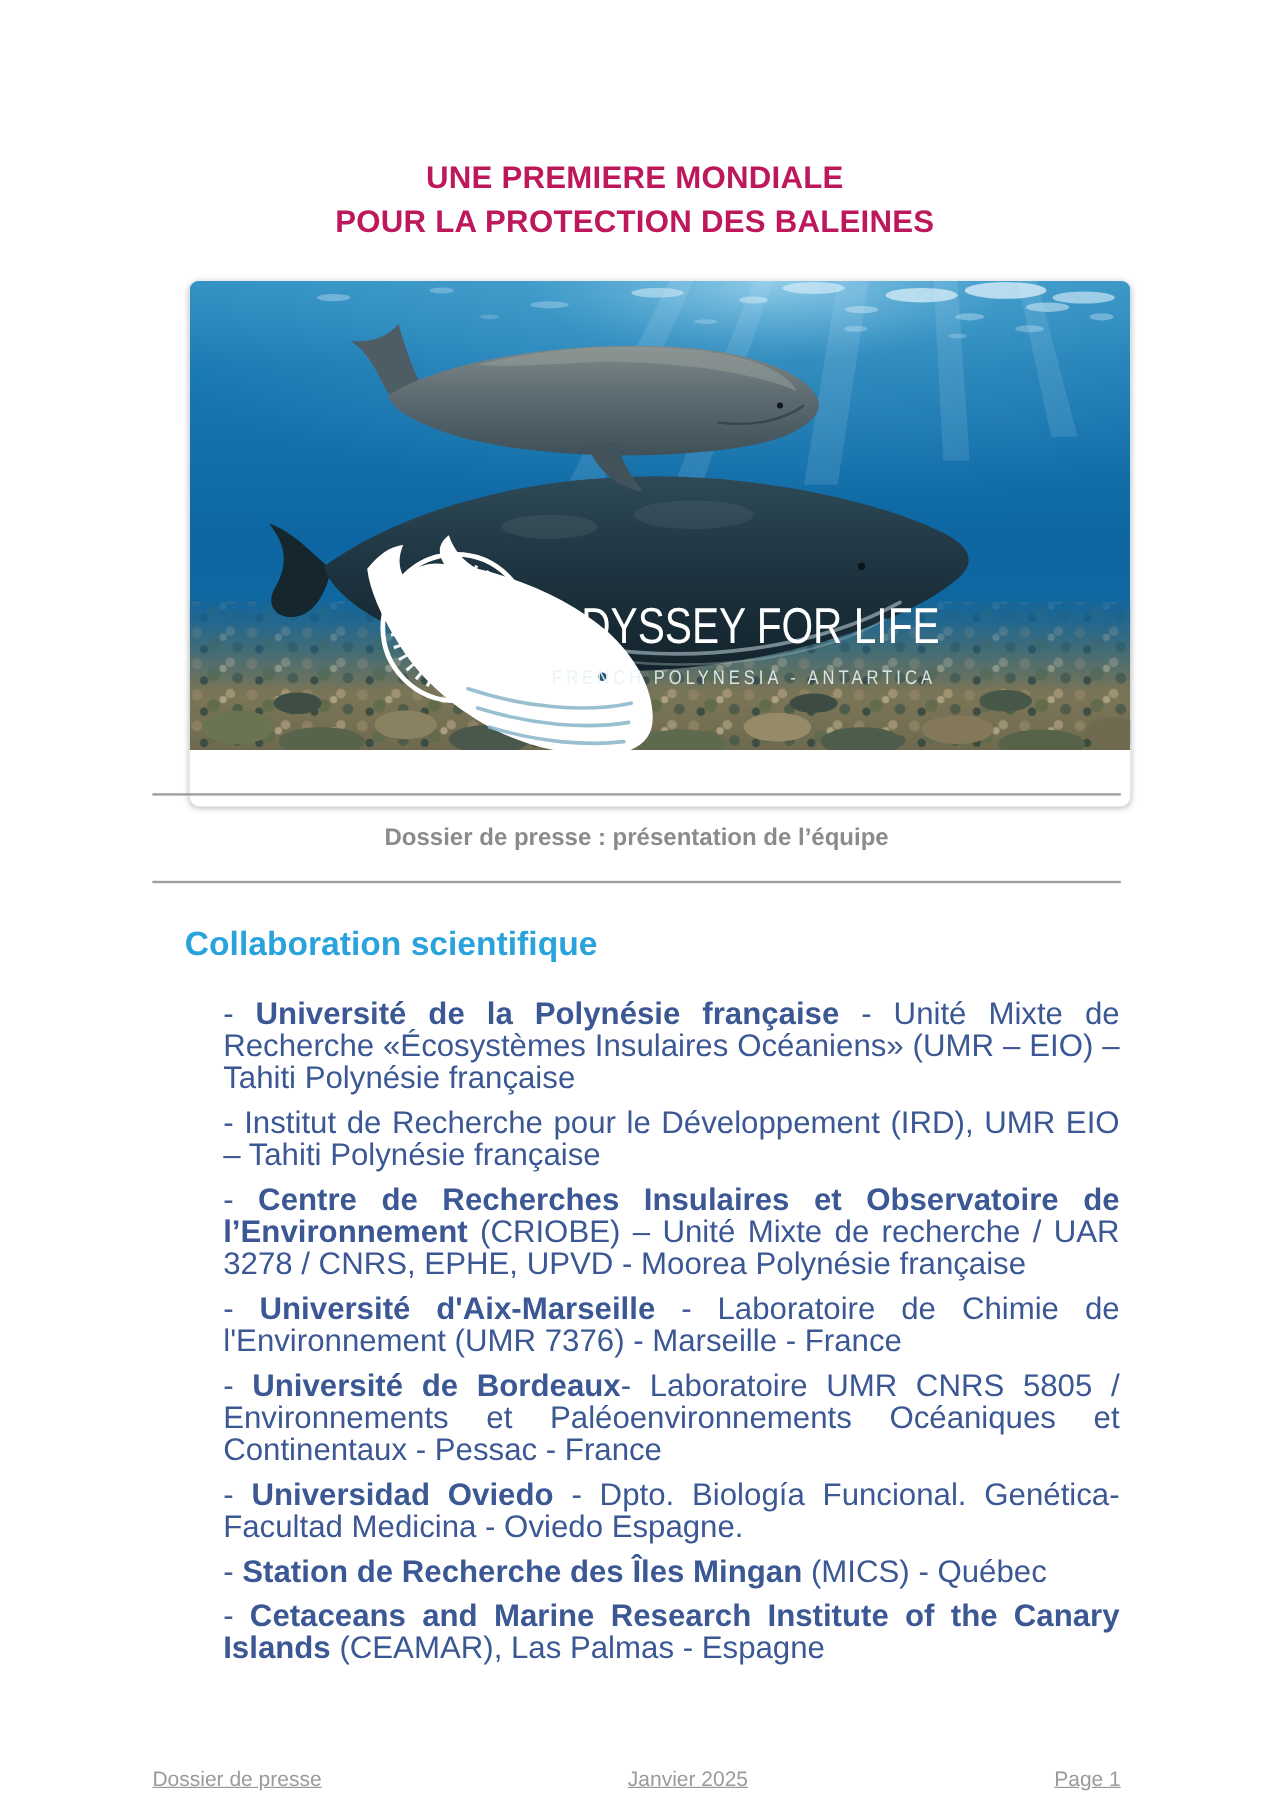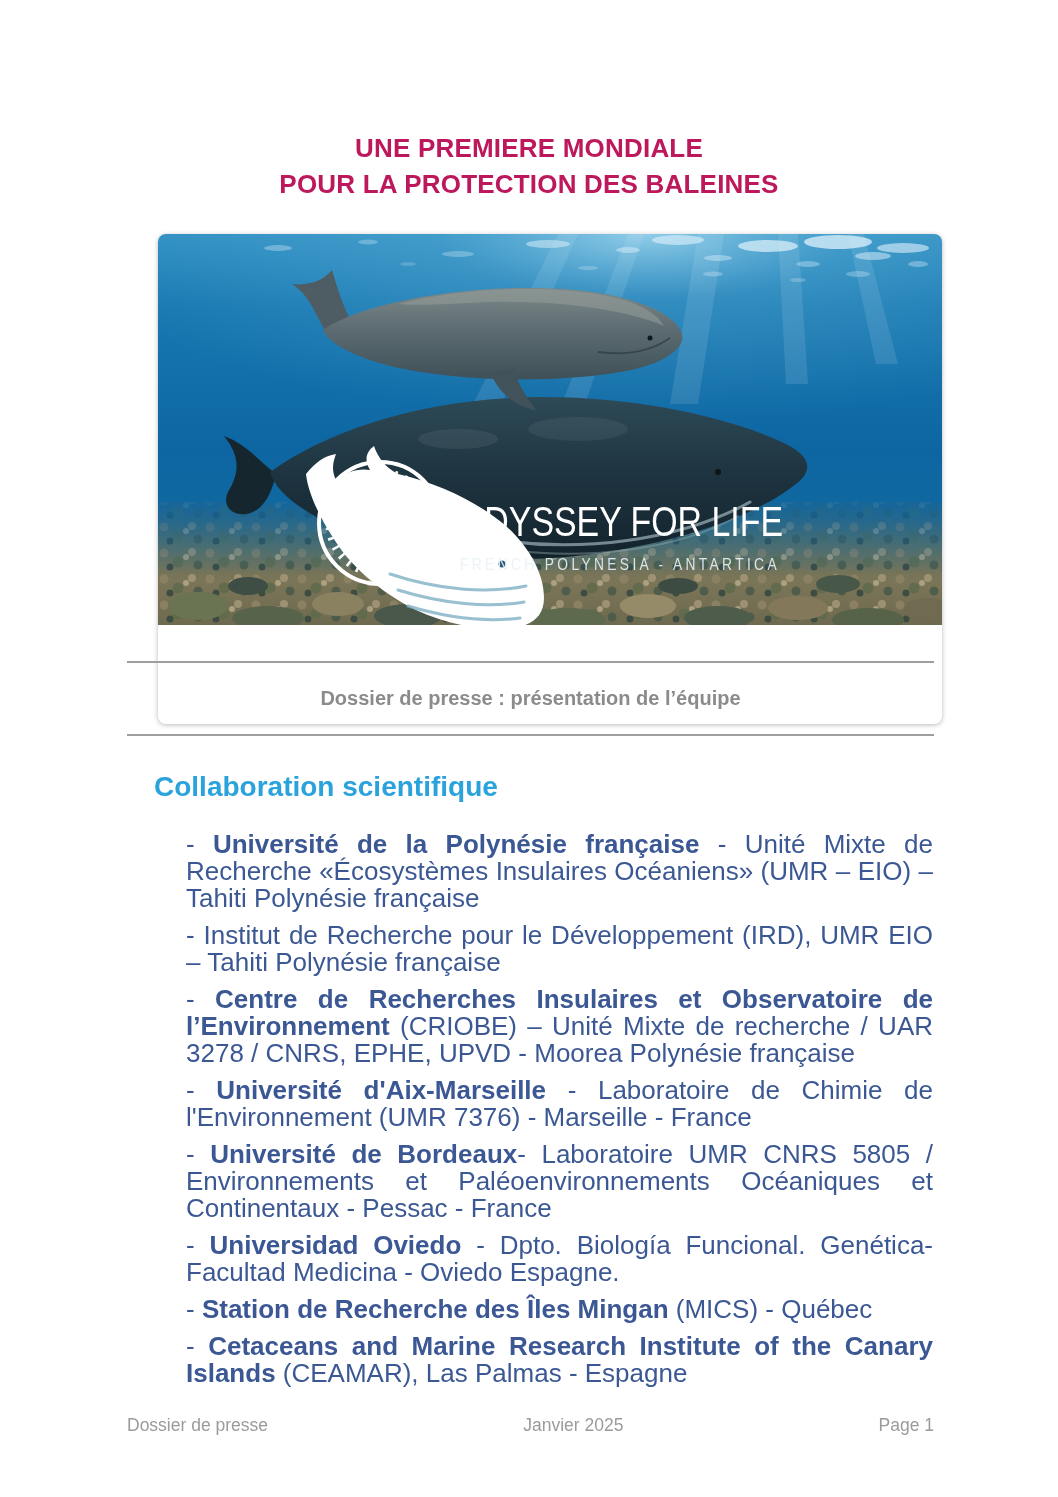--- a/index.html
+++ b/index.html
@@ -5,44 +5,44 @@
   html,body{margin:0;padding:0;background:#ffffff;}
   .page{
     position:relative;width:1058px;height:1497px;background:#ffffff;
     font-family:"Liberation Sans", sans-serif;overflow:hidden;
   }
   .title{
     position:absolute;top:130px;left:0;width:100%;text-align:center;
     color:#be185d;font-weight:bold;font-size:26px;line-height:36px;letter-spacing:.2px;
   }
   .hero{
-    position:absolute;top:234px;left:158px;width:784px;height:490px;
+    position:absolute;top:234px;left:158px;width:784px;height:438px;
     border-radius:8px;overflow:hidden;box-shadow:0 1px 5px rgba(0,0,0,.28);
   }
   .hero svg{display:block;}
   .band{
     position:absolute;top:661px;left:127px;width:807px;
     border-top:2px solid #9e9e9e;border-bottom:2px solid #9e9e9e;
     padding:24px 0;text-align:center;
     color:#8b8b8b;font-weight:bold;font-size:20px;
   }
   .heading{
     position:absolute;top:771px;left:154px;
     color:#2AA3DC;font-weight:bold;font-size:28px;
   }
   .collab{
     position:absolute;top:831px;left:186px;width:747px;
     color:#3B5894;font-size:26px;line-height:27px;text-align:justify;
   }
   .collab p{margin:0 0 10px 0;}
   .collab .b{font-weight:bold;}
   .footer{
-    position:absolute;top:1415px;left:127px;width:807px;
+    position:absolute;top:1472px;left:127px;width:807px;
     display:flex;justify-content:space-between;
-    color:#9b9b9b;font-size:17.5px;
+    color:#9b9b9b;font-size:17.5px;text-decoration:underline;
   }
   .logo-title{font-family:"Liberation Sans", sans-serif;font-weight:400;}
   .logo-sub{font-family:"Liberation Sans", sans-serif;font-weight:400;}
 </style>
 </head>
 <body>
 
 <div class="page">
 
   <div class="title">

